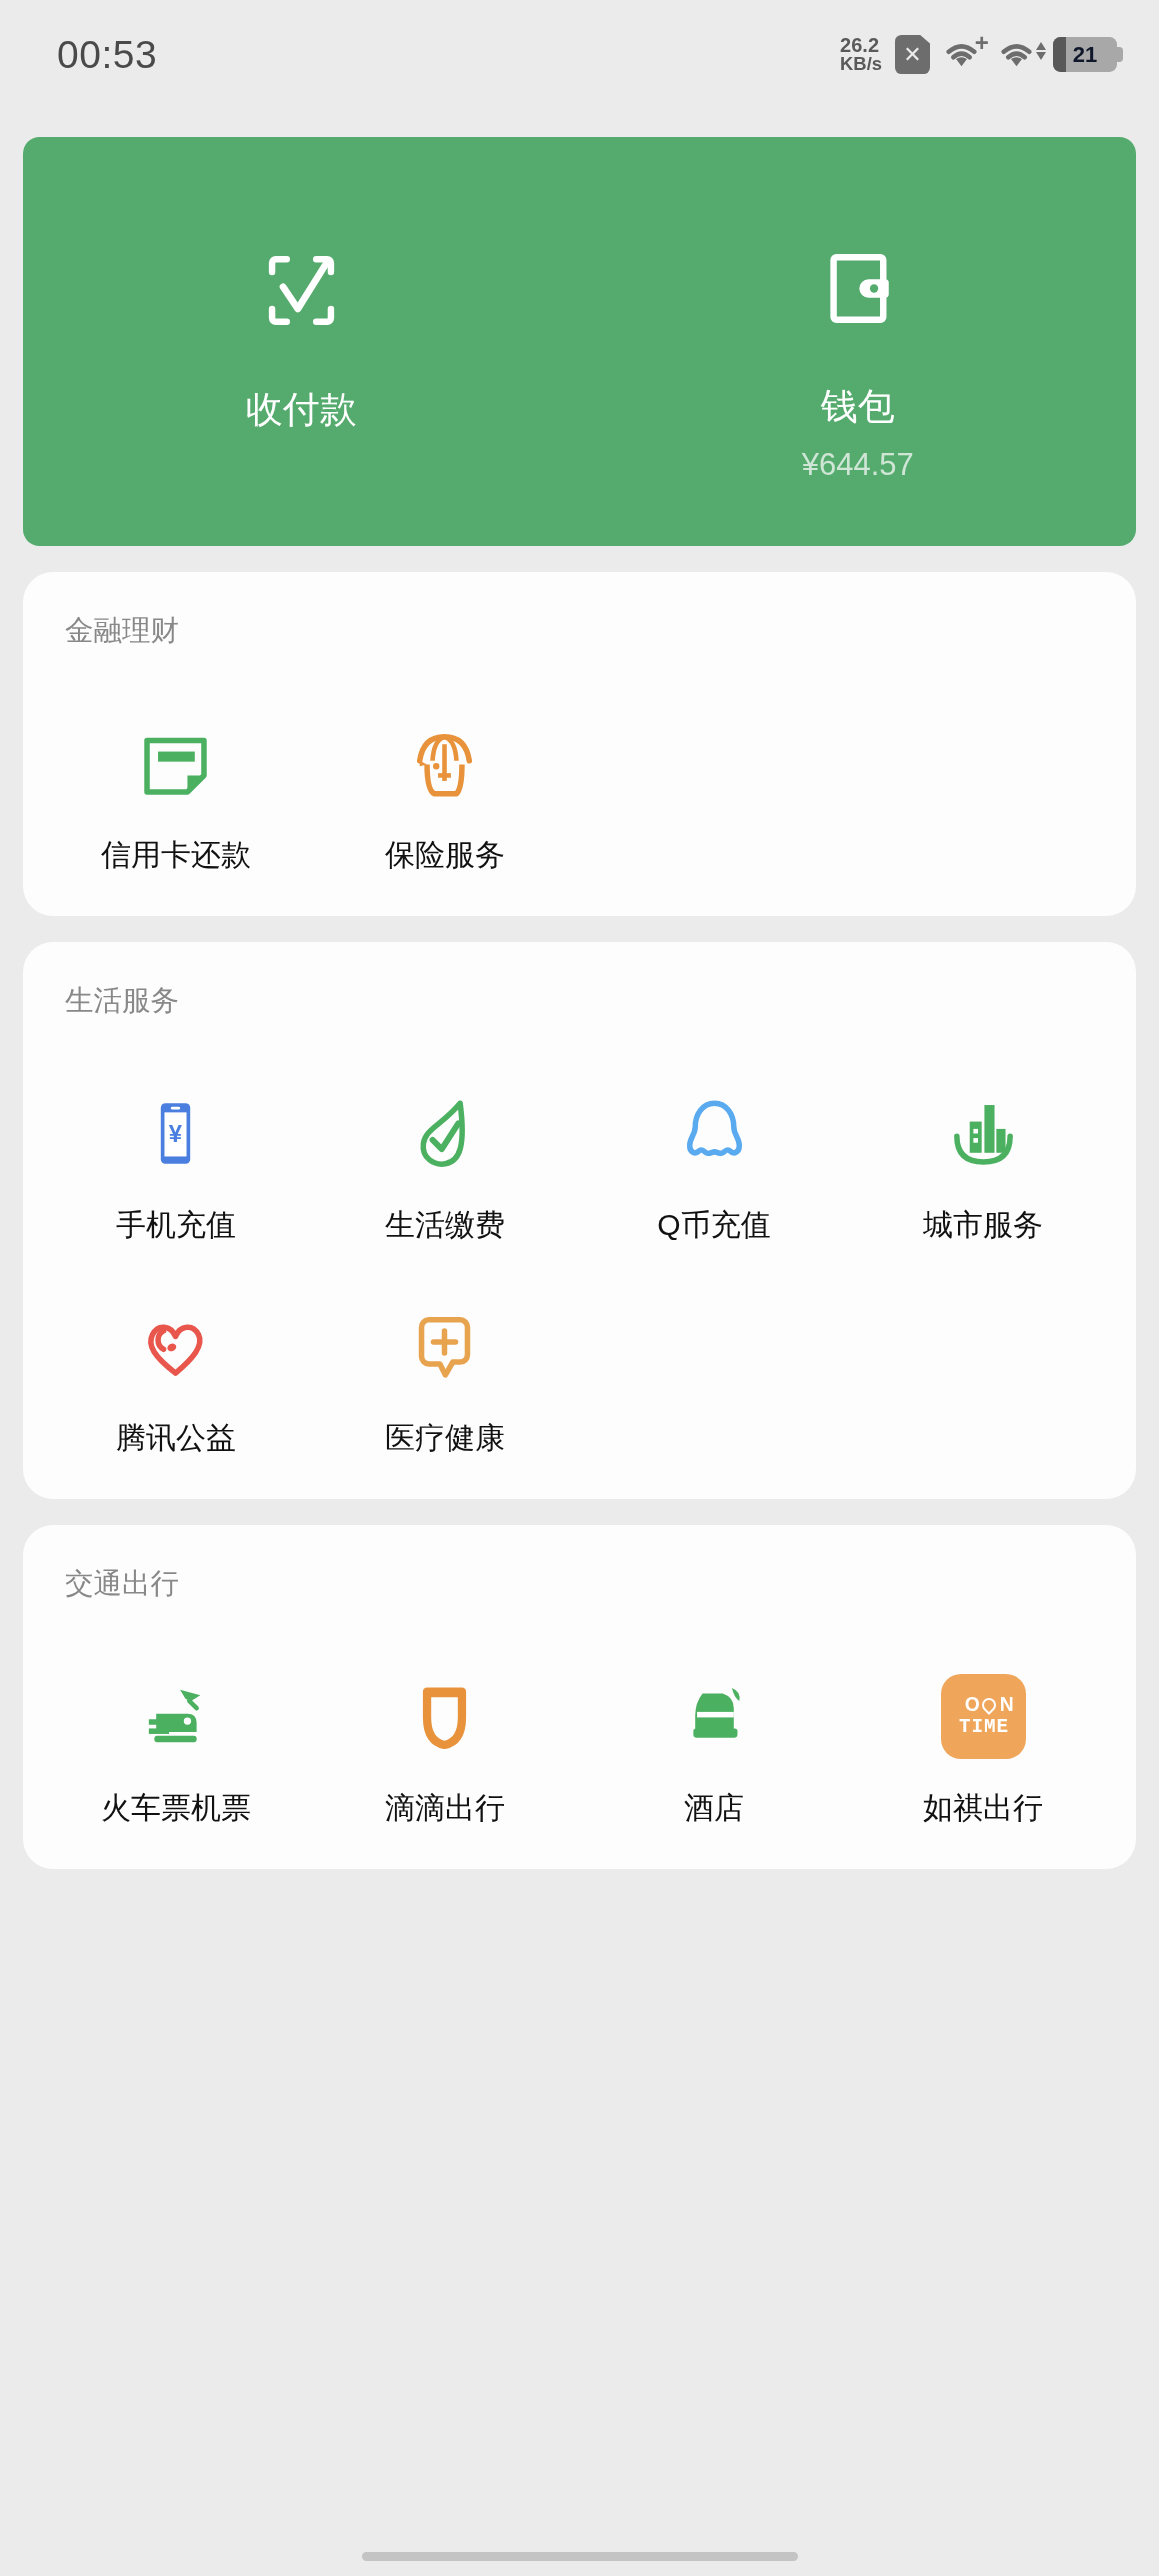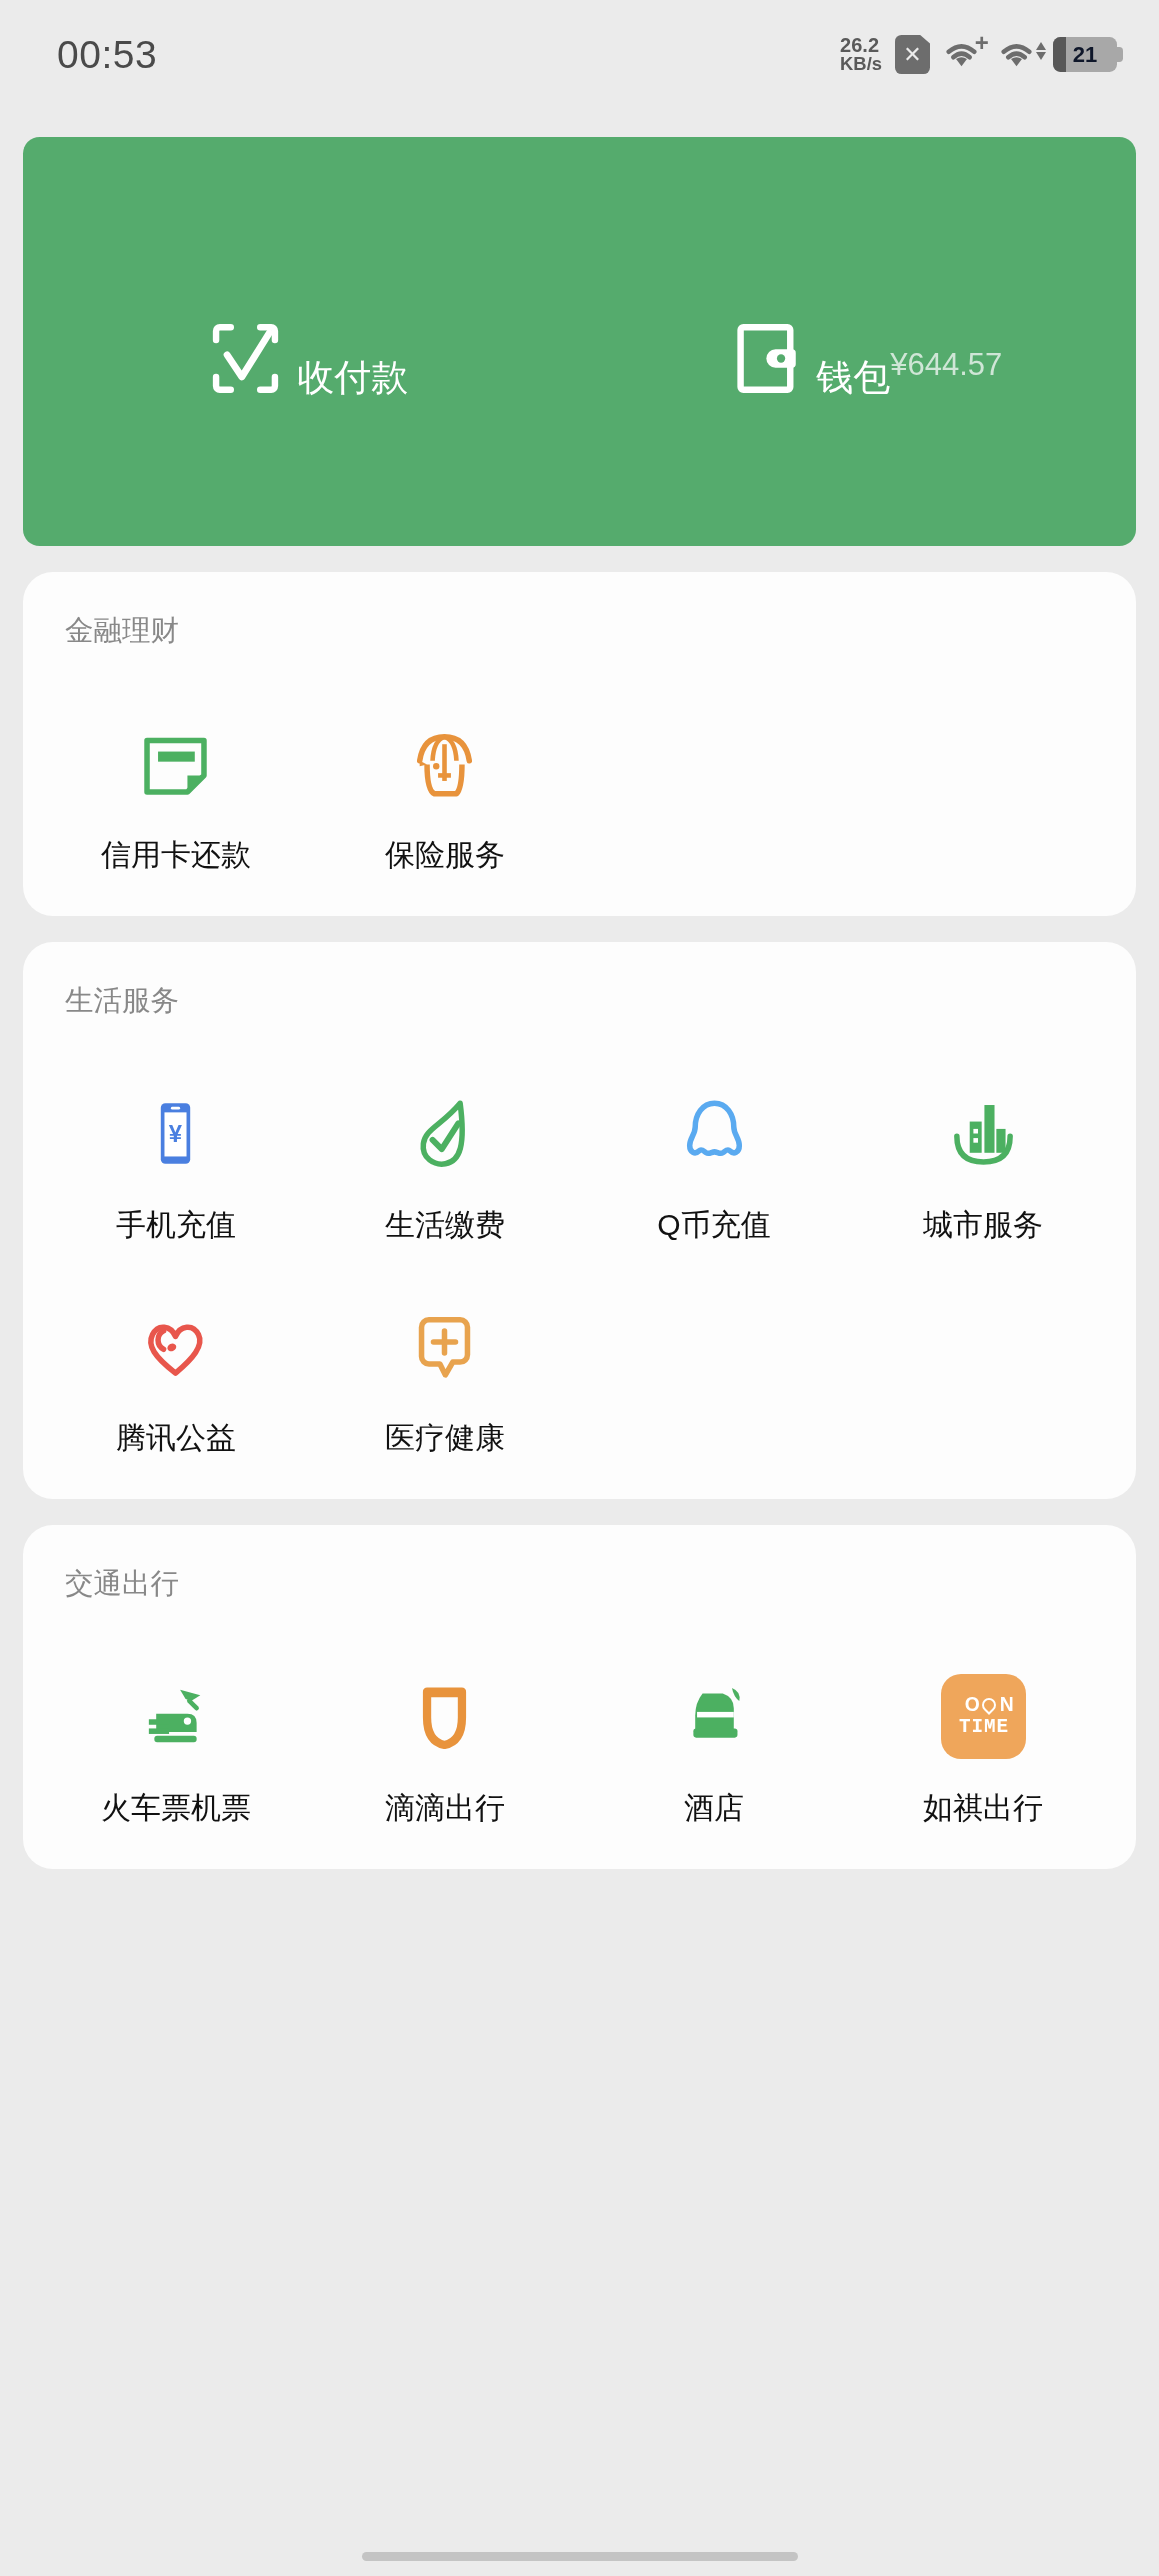--- a/index.html
+++ b/index.html
@@ -125,20 +125,21 @@
     margin: 28px 23px 0 23px;
     height: 409px;
     background: #55ab6d;
     border-radius: 16.6px;
     display: flex;
     align-items: center;
   }
   .pay-col {
     flex: 1;
     display: flex;
+    flex-direction: column;
     align-items: center;
     justify-content: center;
     cursor: pointer;
     padding-top: 33px;
   }
   .pay-ico { height: 110px; display: flex; align-items: center; justify-content: center; }
   .pay-label {
     margin-top: 39px;
     color: #ffffff;
     font-size: 37px;

